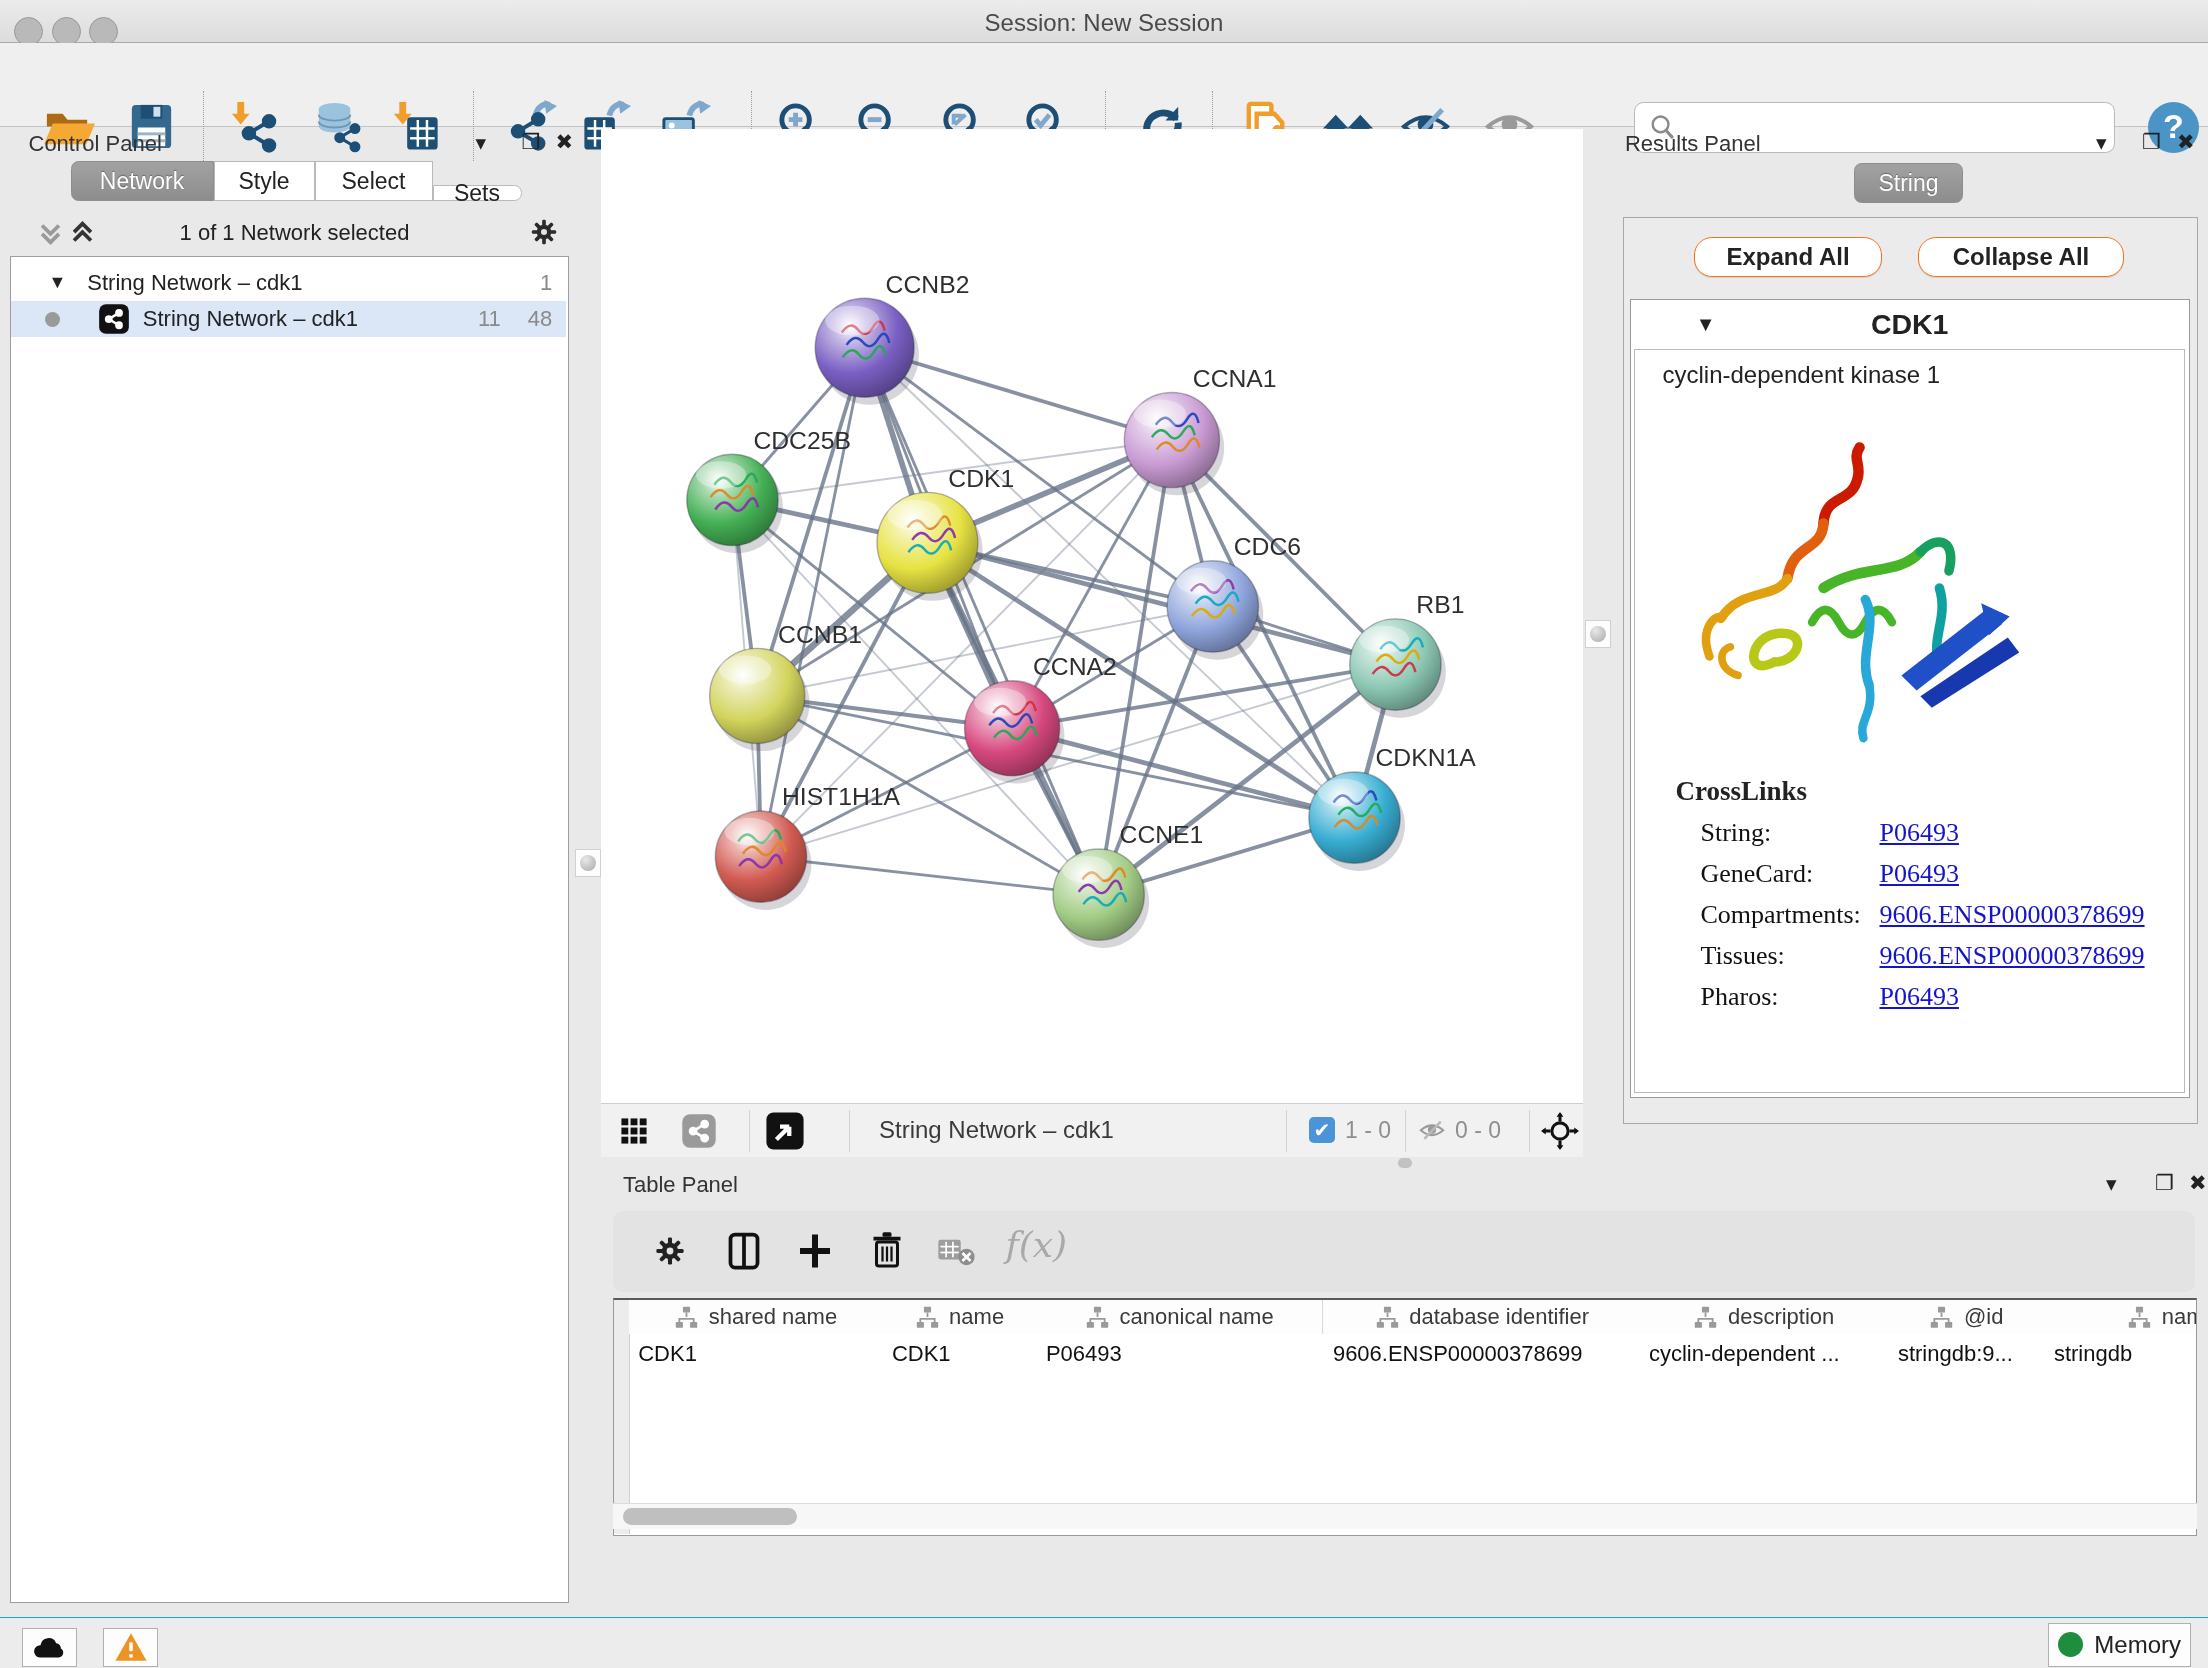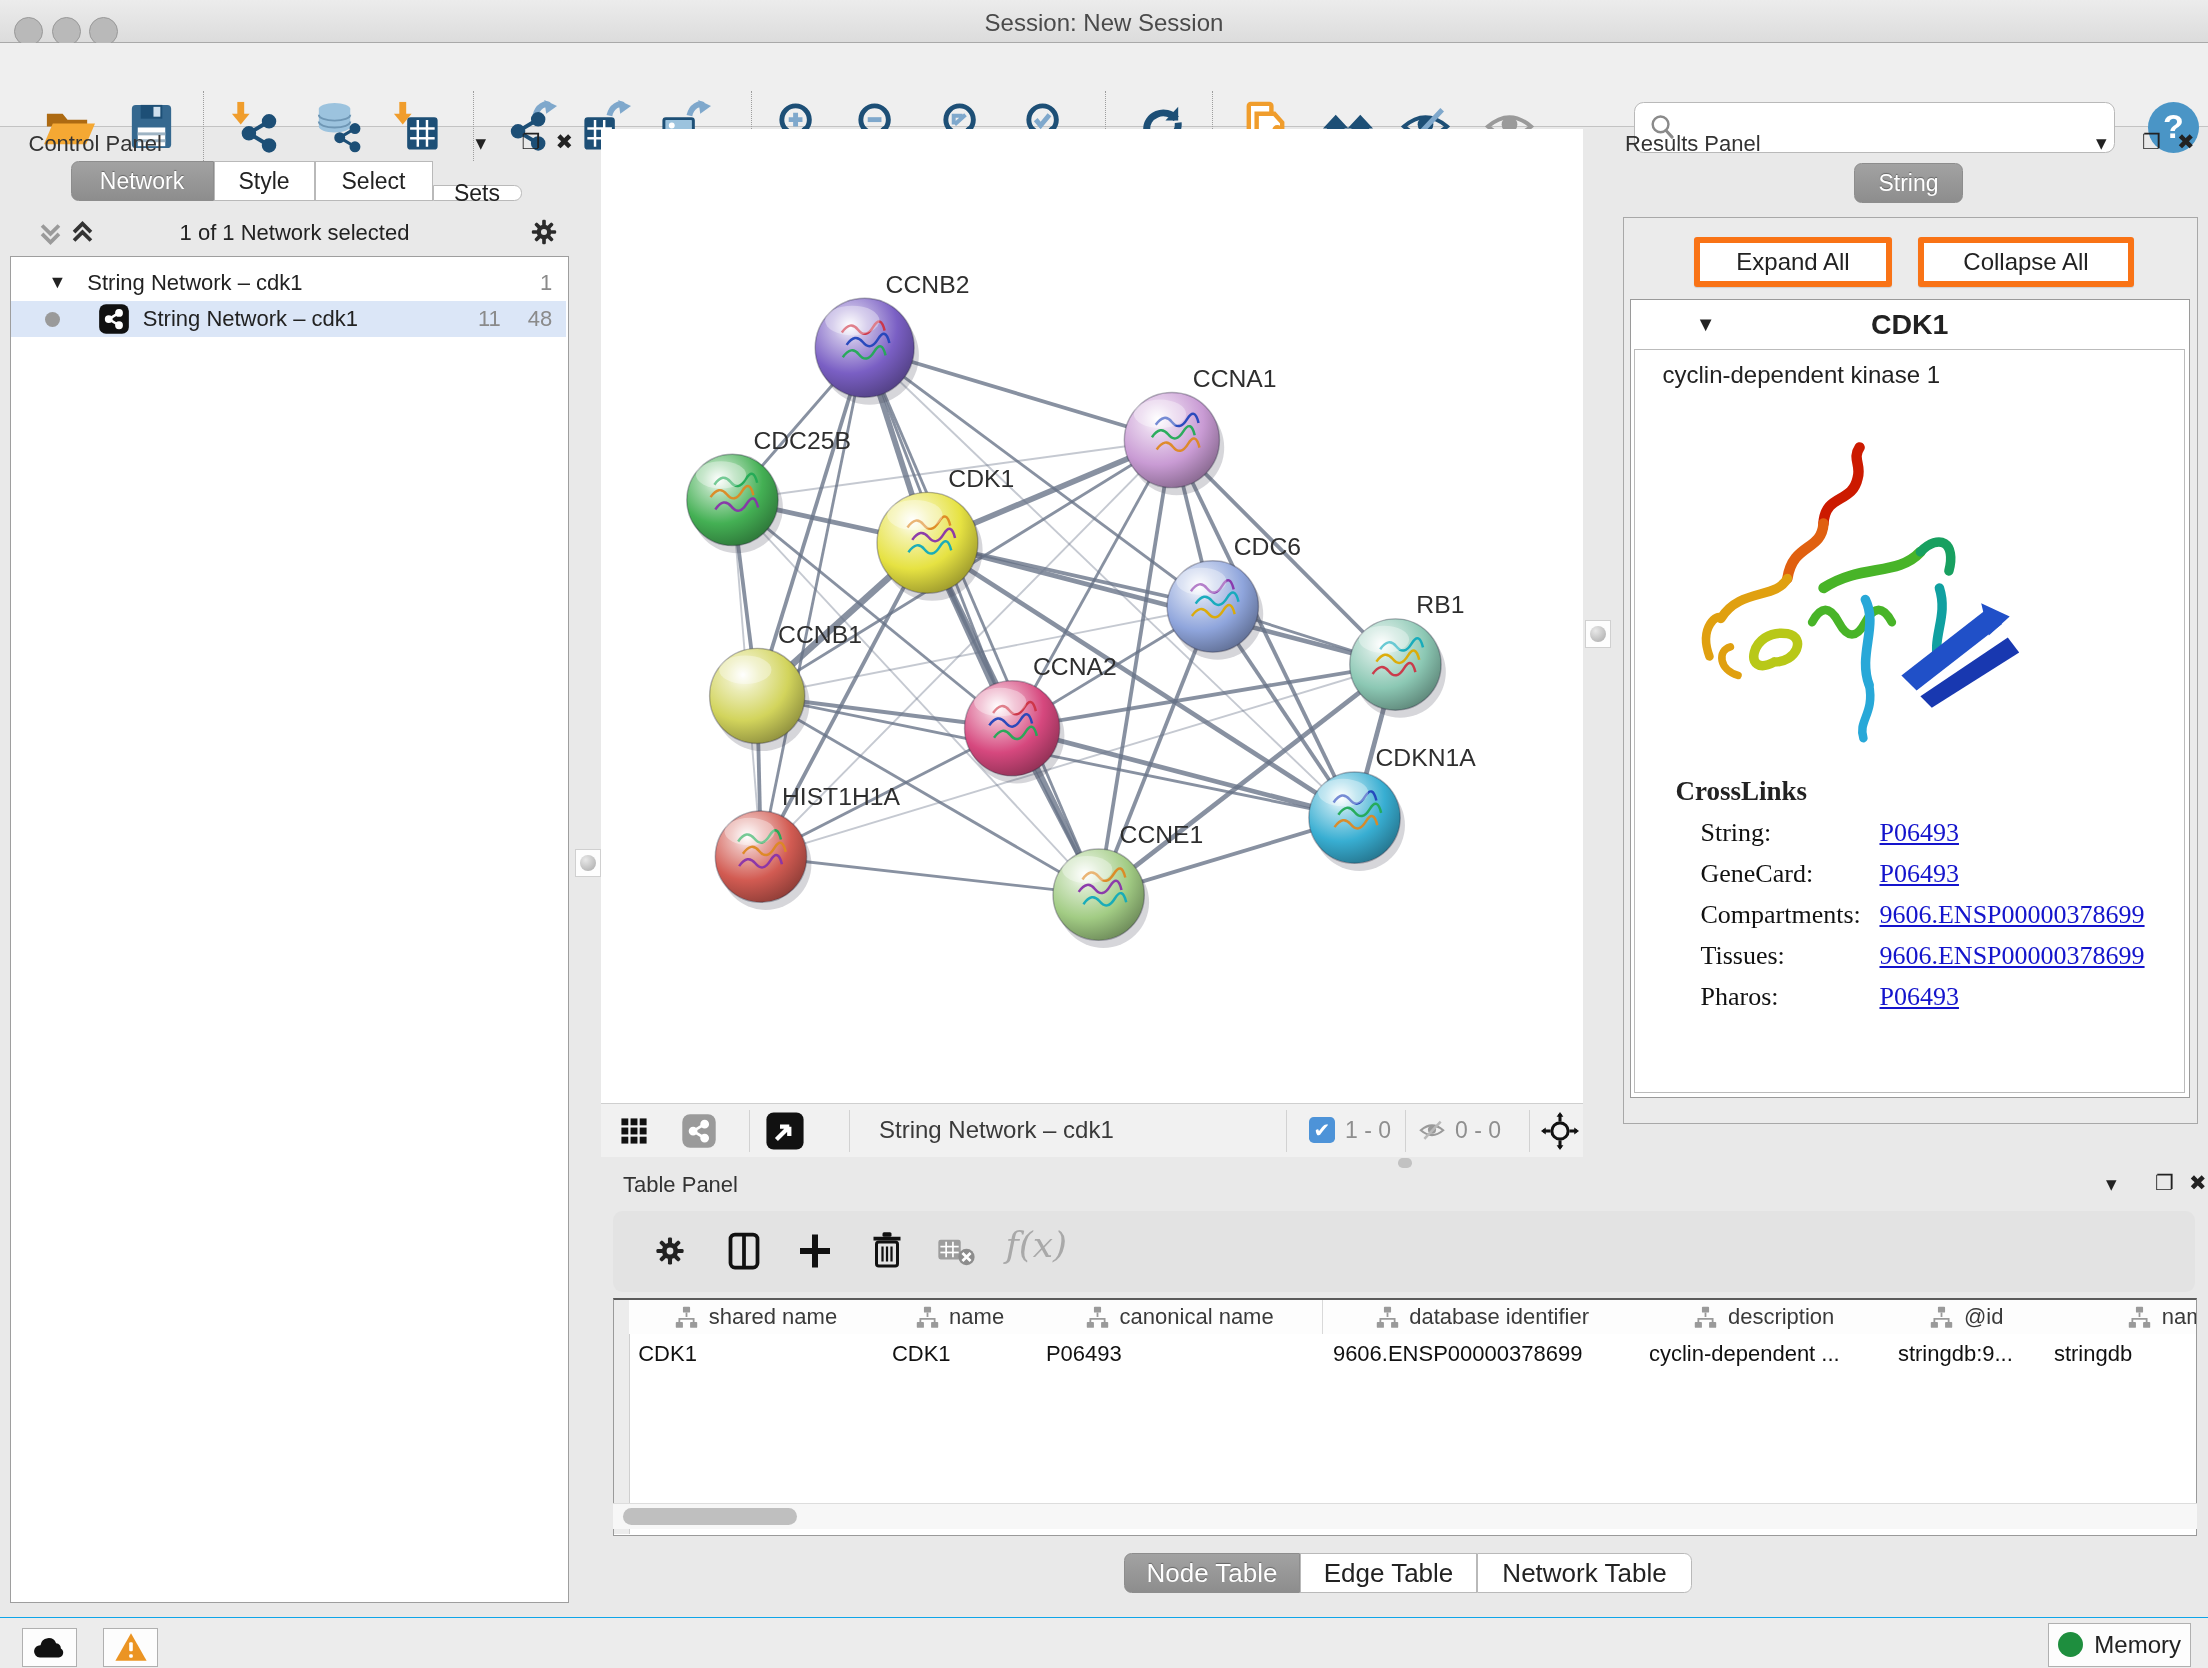--- a/index.html
+++ b/index.html
@@ -35,22 +35,22 @@
   #cpanel{position:absolute;left:9.5px;top:129px;width:561px;height:1476px;}
   #cptree{position:absolute;left:0;top:127px;width:559px;height:1347px;background:#fff;border:1.9px solid #9e9e9e;box-sizing:border-box;}
   .trow{position:absolute;left:0;width:555px;height:36px;font-size:22px;display:flex;align-items:center;}
   
   #netarea{position:absolute;left:601px;top:129px;width:982px;height:974px;background:#fff;}
   #netfooter{position:absolute;left:601px;top:1103px;width:982px;height:53px;background:#f1f1f1;
      border-top:1px solid #cfcfcf;}
   .fdiv{position:absolute;top:5.7px;height:42px;border-left:1px solid #d2d2d2;}
   
   #rpanel{position:absolute;left:1623px;top:129px;width:580px;height:1037px;}
-  .rbtn{position:absolute;height:38px;background:#fff;border:6px solid #f97316;border-radius:3px;
-        font-size:24px;display:flex;align-items:center;justify-content:center;box-shadow:0 1px 1px rgba(0,0,0,.12);}
+  .rbtn{position:absolute;height:38px;background:#fff;border:1px solid #f97316;border-radius:18px;
+        font-size:24px;display:flex;align-items:center;justify-content:center;box-shadow:0 1px 1px rgba(0,0,0,.12);font-weight:bold;}
   .serif{font-family:"Liberation Serif",serif;}
   .xlink{color:#1414cc;text-decoration:underline;}
   
   #tpanel{position:absolute;left:601px;top:1168px;width:1607px;height:438px;}
   #ttoolbar{position:absolute;left:12.4px;top:43px;width:1582px;height:81px;background:#e3e3e3;border-radius:9.5px;}
   #tbox{position:absolute;left:12.4px;top:130px;width:1584px;height:238px;background:#fff;
         border:1.9px solid #9a9a9a;border-top:2.9px solid #5a5a5a;box-sizing:border-box;overflow:hidden;}
   .thc{position:absolute;top:0;height:34px;border-right:1px solid #d9d9d9;display:flex;align-items:center;
        justify-content:center;font-size:22px;color:#3a3a3a;background:#fdfdfd;}
   .tdc{position:absolute;top:35px;height:38px;display:flex;align-items:center;font-size:22px;color:#111;padding-left:9.5px;box-sizing:border-box;}
@@ -837,25 +837,20 @@
           <div class="tdc" style="left: 709px; width: 317px;">9606.ENSP00000378699</div>
           <div class="tdc" style="left: 1025px; width: 249px;">cyclin-dependent ...</div>
           <div class="tdc" style="left: 1274px; width: 156px;">stringdb:9...</div>
           <div class="tdc" style="left: 1430px; width: 314px;">stringdb</div>
         </div>
     </div>
     <div id="hscroll">
         <div id="hthumb"></div>
       </div>
 
-    <div id="tp-tabs" class="tabbar abs" style="left:523px;top:385px;height:40px">
-        <div class="tab active" style="width: 174px; font-size: 26px; border-radius: 7.6px 0px 0px 7.6px;">Node Table</div>
-        <div class="tab" style="width: 175px; font-size: 26px;">Edge Table</div>
-        <div class="tab" style="width: 213px; font-size: 26px; border-radius: 0px 7.6px 7.6px 0px;">Network Table</div>
-      </div>
   </div>
 
   <div id="statusbar">
     <div class="sbtn" style="left:22px;top:9.5px;width:55px">
       <span>
           <svg width="38" height="28.5" viewBox="0 0 56 42">
             <path d="M13 36a9 9 0 0 1 1-18A12 12 0 0 1 37 15a8 8 0 0 1 7 8 7 7 0 0 1-3 13z" fill="#111"></path>
           </svg>
         </span>
       </div>

